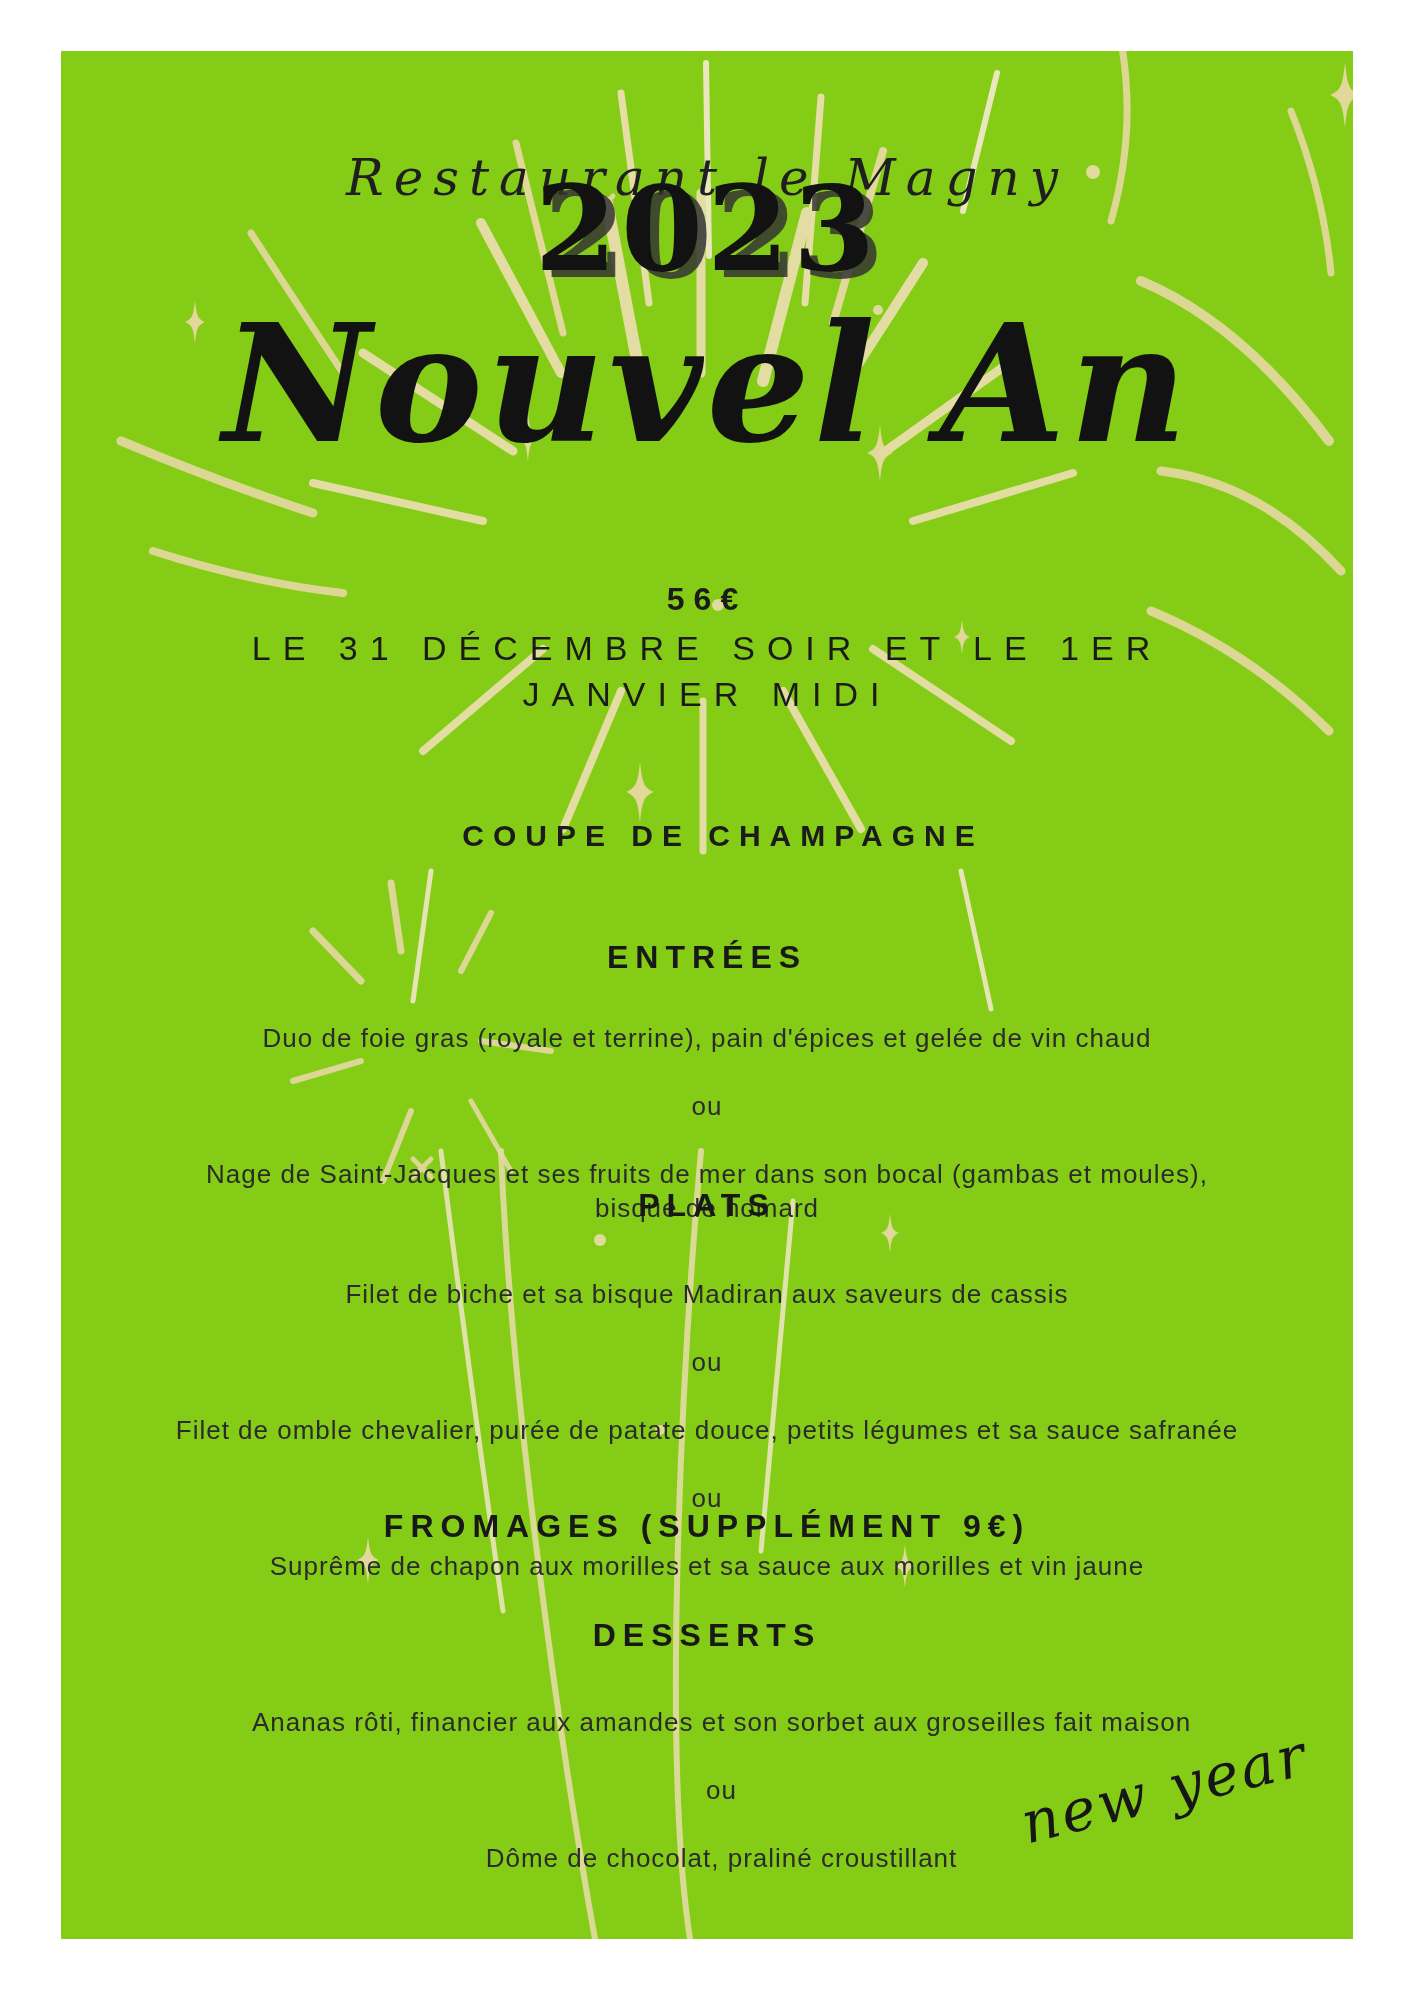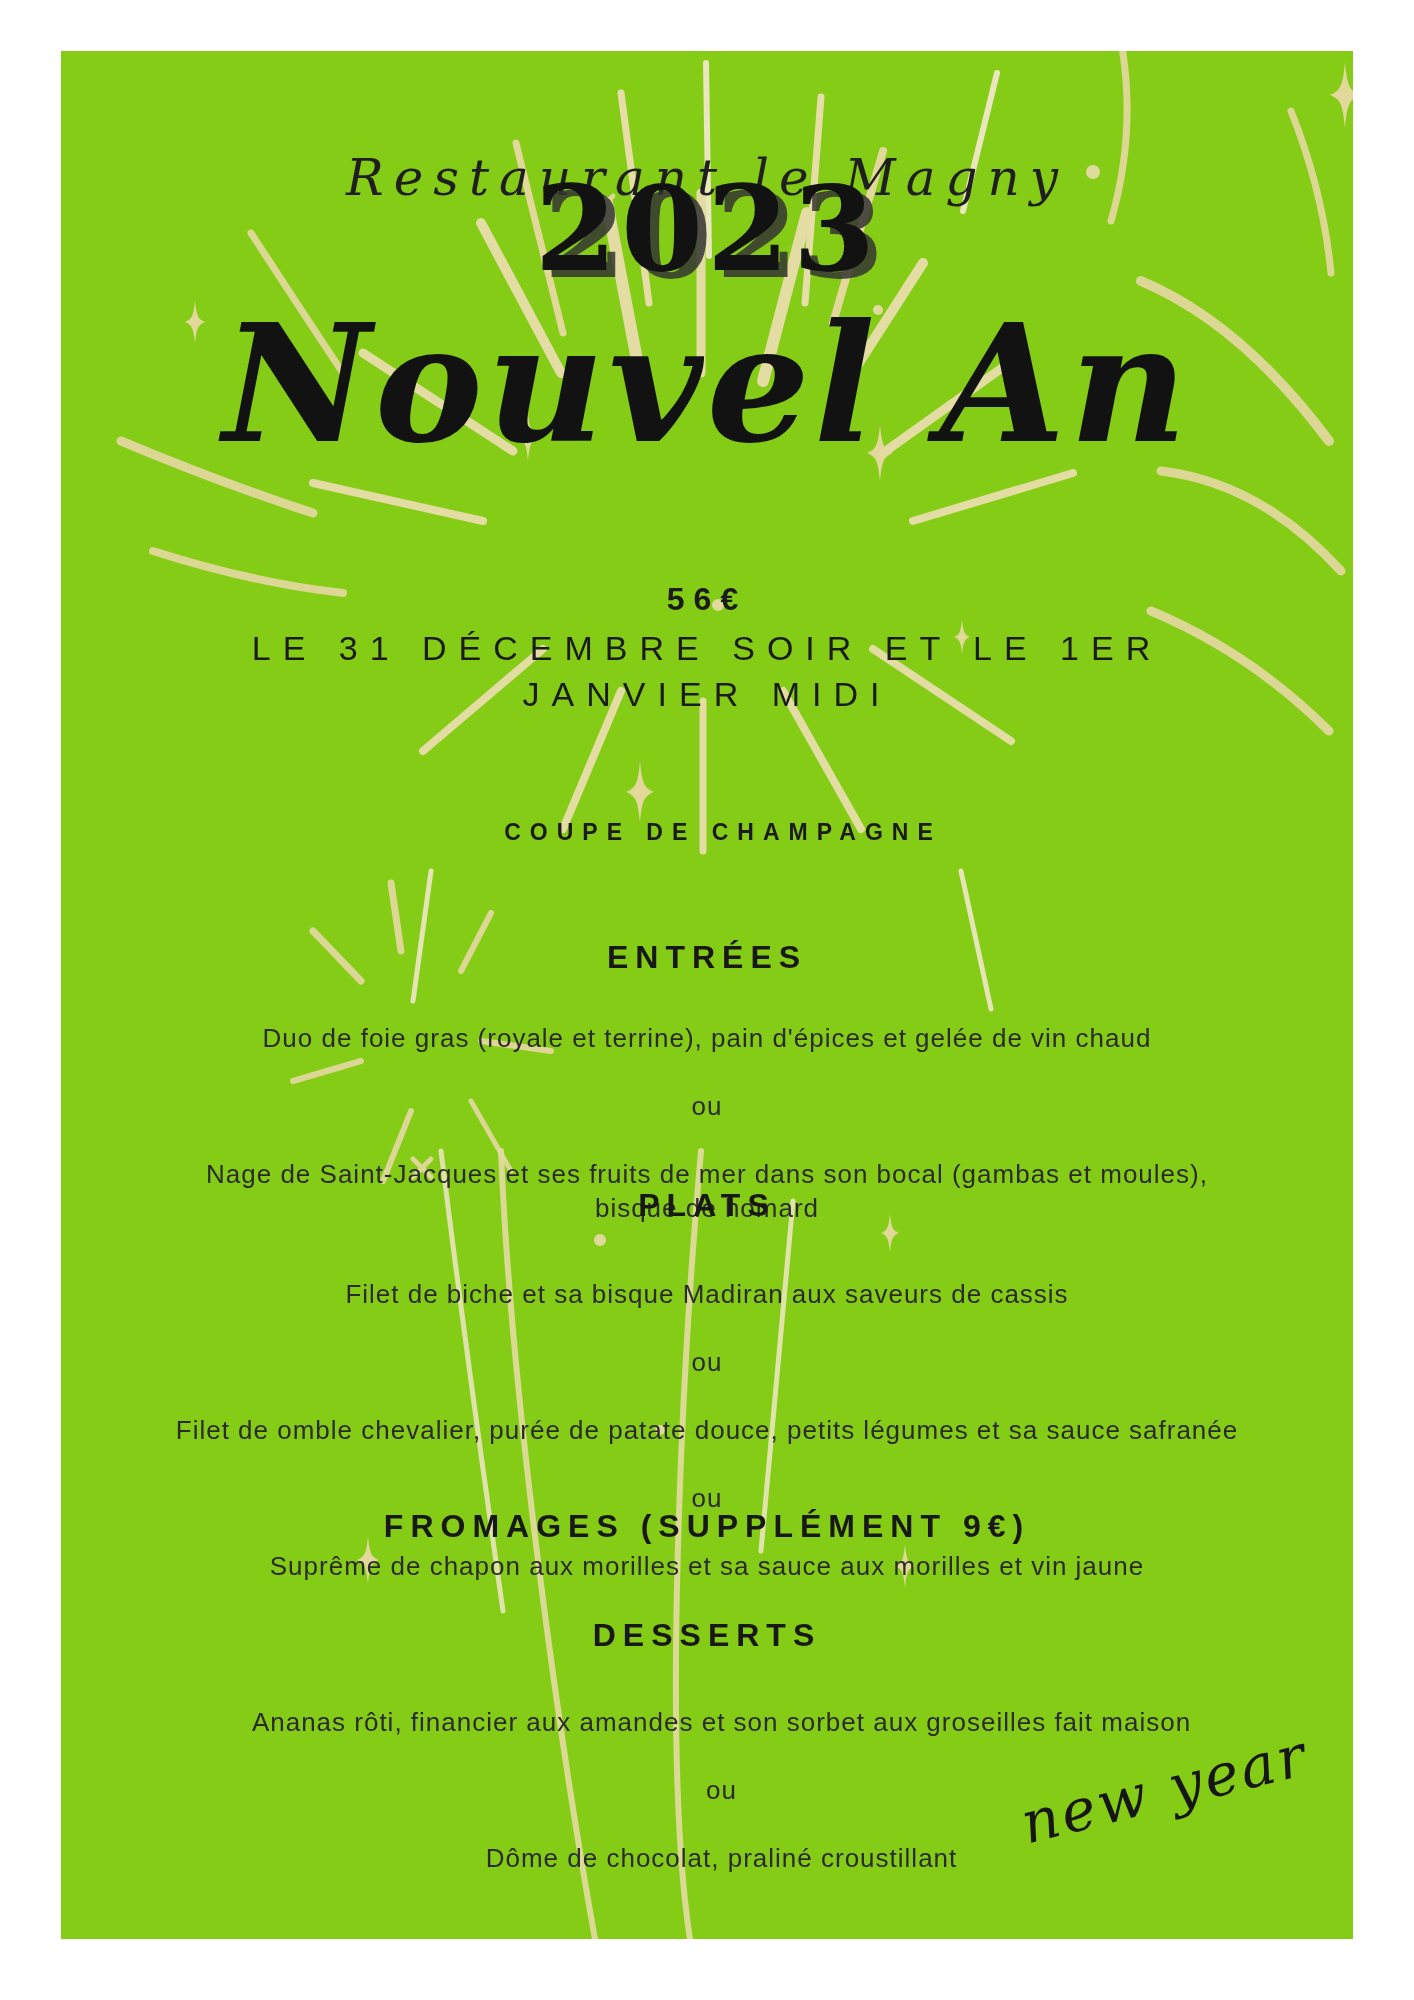--- a/index.html
+++ b/index.html
@@ -63,21 +63,21 @@
     top:574px;
     font-size:34px;
     font-weight:500;
     letter-spacing:12px;
     line-height:46px;
     white-space:pre-line;
     color:#1b1b1b;
   }
   .aperitif{
     top:768px;
-    font-size:23px;
+    font-size:30px;
     font-weight:600;
     letter-spacing:9px;
     color:#1b1b1b;
     padding-left:32px;
   }
   .section-heading{
     font-size:32px;
     font-weight:600;
     letter-spacing:7px;
     color:#181818;

